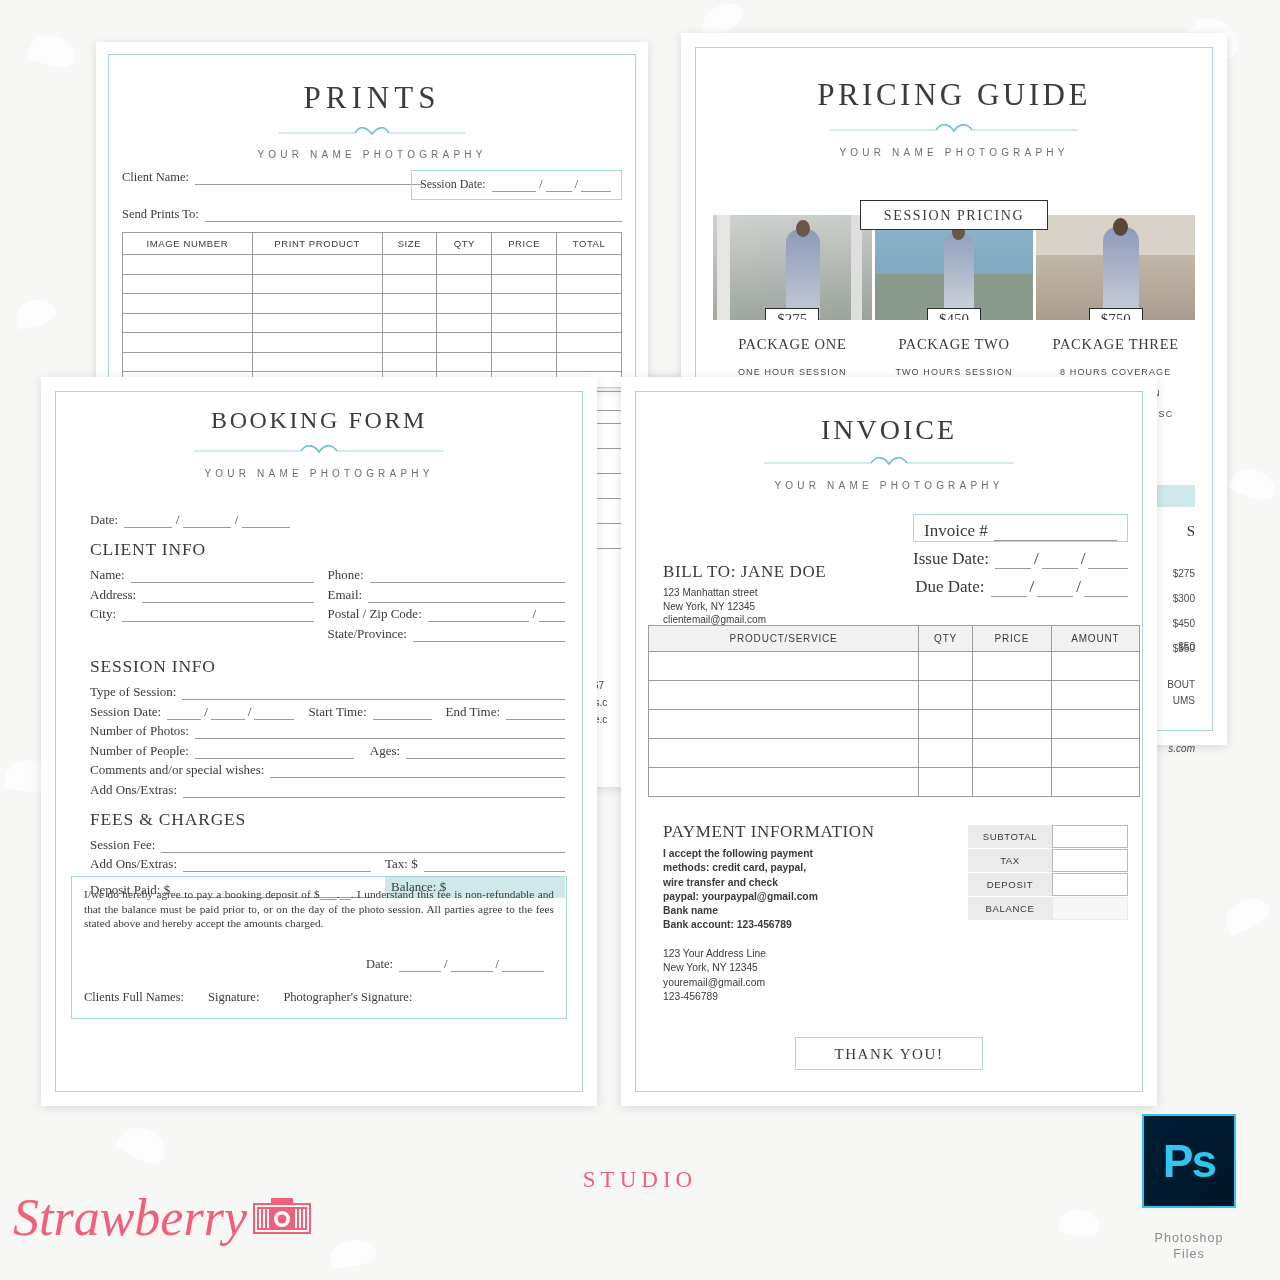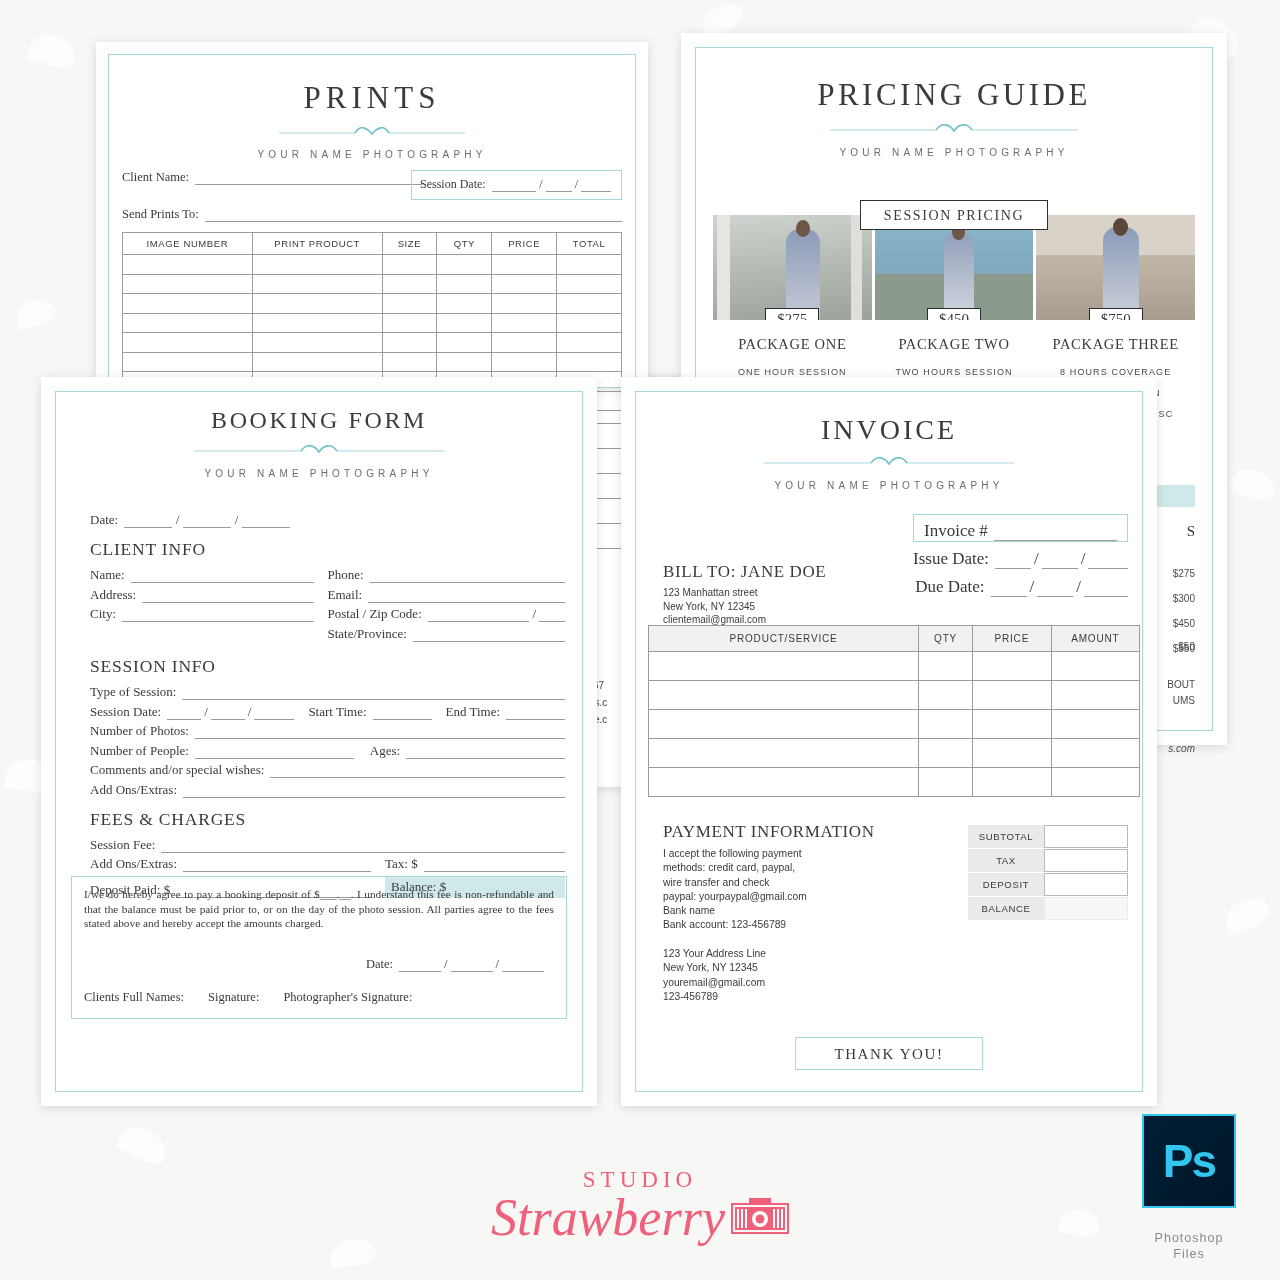--- a/index.html
+++ b/index.html
@@ -74,25 +74,25 @@
   #invoice .subtitle { margin-top:12px; }
   .billto { position:absolute; left:42px; top:141px;margin-top:44px; }
   .billto .big { font-size:17px; letter-spacing:.6px; margin-bottom:4px; }
   .billto .sm { font-family:"Liberation Sans", sans-serif; font-size:10px; line-height:13.5px; color:#3c3c3c; }
   .inv-box { position:absolute; right:29px; top:137px; width:215px; height:28px; border:1px solid #a8d7dc; }
   .inv-dates { position:absolute; right:29px; top:172px; width:215px; font-size:17px;text-align:right; }
   #invoice table.grid { position:absolute; left:27px; width:492px; top:248px; }
   #invoice table.grid th { font-size:10px; letter-spacing:.8px; height:26px; background:#f1f1f1; }
   #invoice table.grid td { height:29px; }
   .pay-title { position:absolute; left:42px; top:445px; font-size:17px; letter-spacing:.6px; }
-  .pay-body { position:absolute; left:42px; top:470px; font-family:"Liberation Sans", sans-serif; font-size:10.3px; line-height:14.3px; }
+  .pay-body { position:absolute; left:42px; top:470px; font-family:"Liberation Sans", sans-serif; font-size:10.3px; line-height:14.3px;font-weight:bold; }
   .pay-addr { position:absolute; left:42px; top:570px; font-family:"Liberation Sans", sans-serif; font-size:10.3px; line-height:14.3px; }
   .totals { position:absolute; right:29px; top:448px; width:160px; }
   .totals .trow { display:flex; height:23px; margin-bottom:1px; }
-  .totals .tlab { width:76px; background:#eaeaea; font-family:"Liberation Sans", sans-serif; font-size:9.6px; letter-spacing:.6px; text-align:center; line-height:23px; }
+  .totals .tlab { width:84px; background:#eaeaea; font-family:"Liberation Sans", sans-serif; font-size:9.6px; letter-spacing:.6px; text-align:center; line-height:23px; }
   .totals .tval { flex:1; border:1px solid #b9b9b9; background:#fff; }
   .totals .trow.nb .tval { border:none; background:transparent; }
   .thank { position:absolute; left:50%; transform:translateX(-50%); bottom:36px; width:188px; height:33px; border:1px solid #a8d7dc;
            text-align:center; line-height:32px; font-size:15px; letter-spacing:1.6px; }
 
   
   .brand { position:absolute; left:0; right:0; bottom:38px; text-align:center; }
   .brand .studio { font-family:"Liberation Serif", serif; font-size:23px; color:#f0607a; letter-spacing:5px; }
   .brand .straw { font-family:"Liberation Serif", serif; font-style:italic; font-size:52px; color:#f0607a; line-height:.95; }
   .cam { display:inline-block; vertical-align:middle; margin-left:6px; }
@@ -609,21 +609,21 @@
       <div class="tlab" style="background:#eaeaea">BALANCE</div>
       <div class="tval" style="border:1px solid #eaeaea;background:#f7f7f7"></div>
     </div>
   </div>
 
   <div class="thank">THANK YOU!</div>
 </div>
 
 <div class="brand">
   <div class="studio">STUDIO</div>
-  <div style="display:flex;align-items:center;justify-content:center;">
+  <div style="display:flex;align-items:center;justify-content:flex-start;padding-left:13px;">
     <div class="straw">Strawberry</div>
     <span class="cam">
       <svg width="58" height="40" viewBox="0 0 58 40">
         <rect x="1" y="9" width="56" height="29" fill="none" stroke="#f0607a" stroke-width="2"></rect>
         <rect x="4" y="12" width="50" height="23" fill="#f0607a"></rect>
         <rect x="18" y="3" width="22" height="7" fill="#f0607a"></rect>
         <circle cx="29" cy="24" r="8" fill="#ffffff"></circle>
         <circle cx="29" cy="24" r="4.5" fill="#f0607a"></circle>
         <g fill="#ffffff">
           <rect x="6" y="14" width="2" height="19"></rect>

